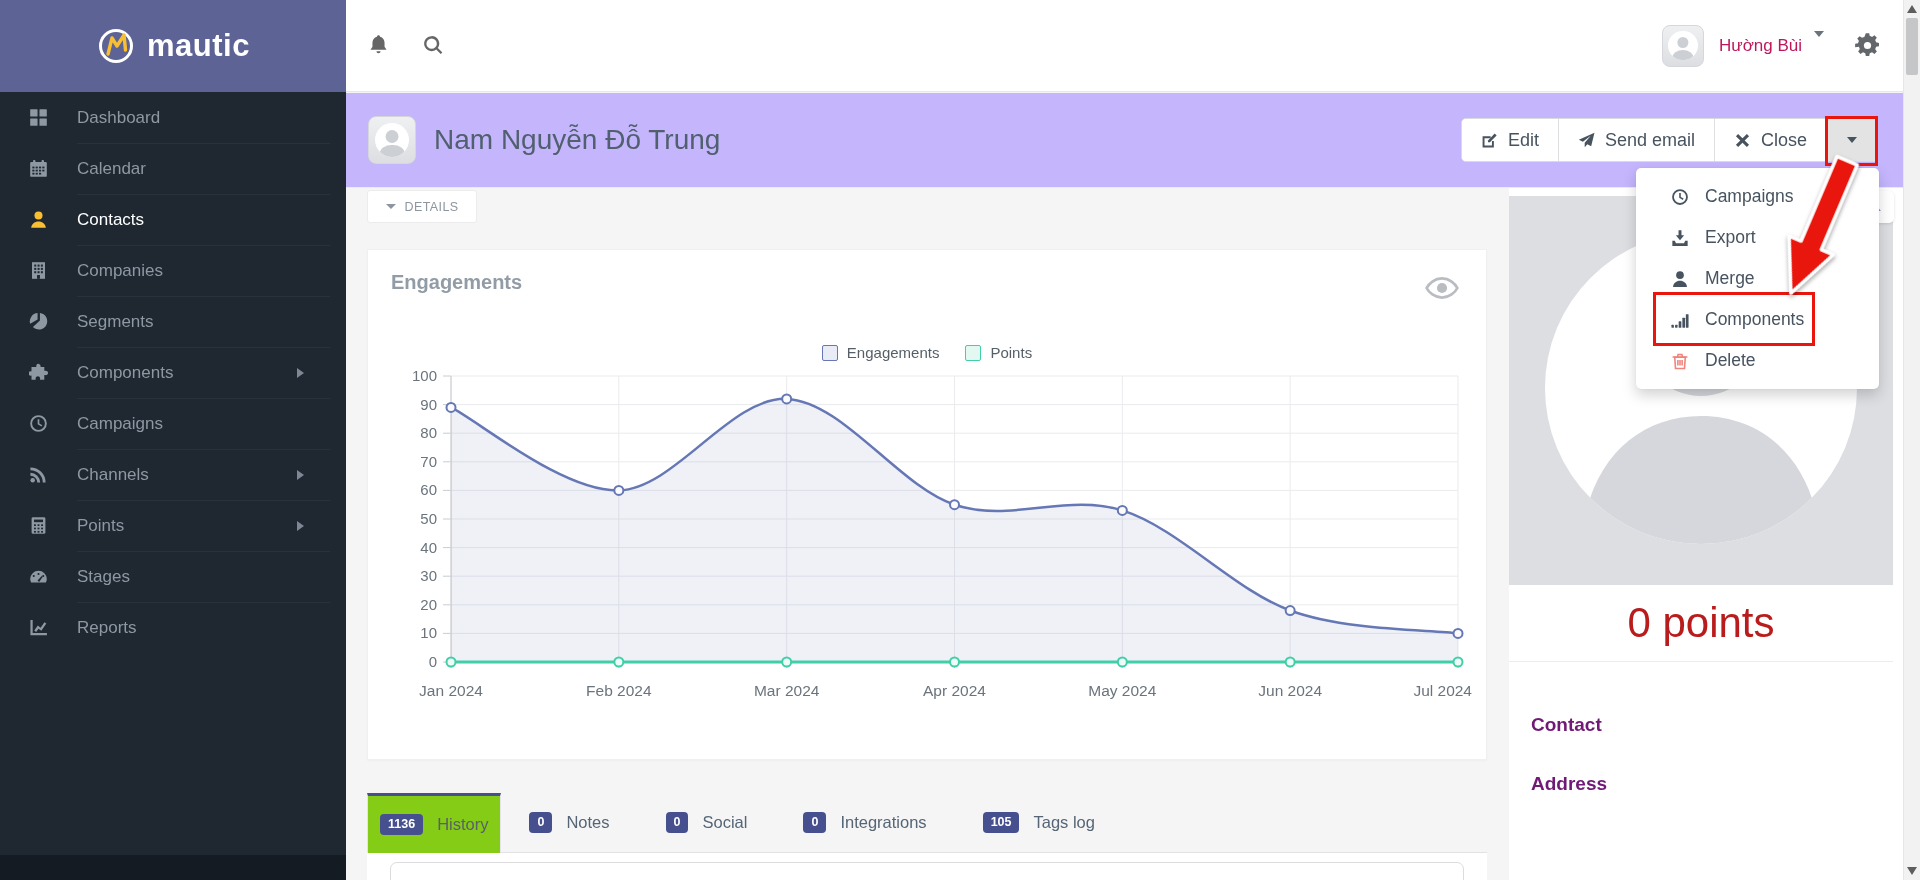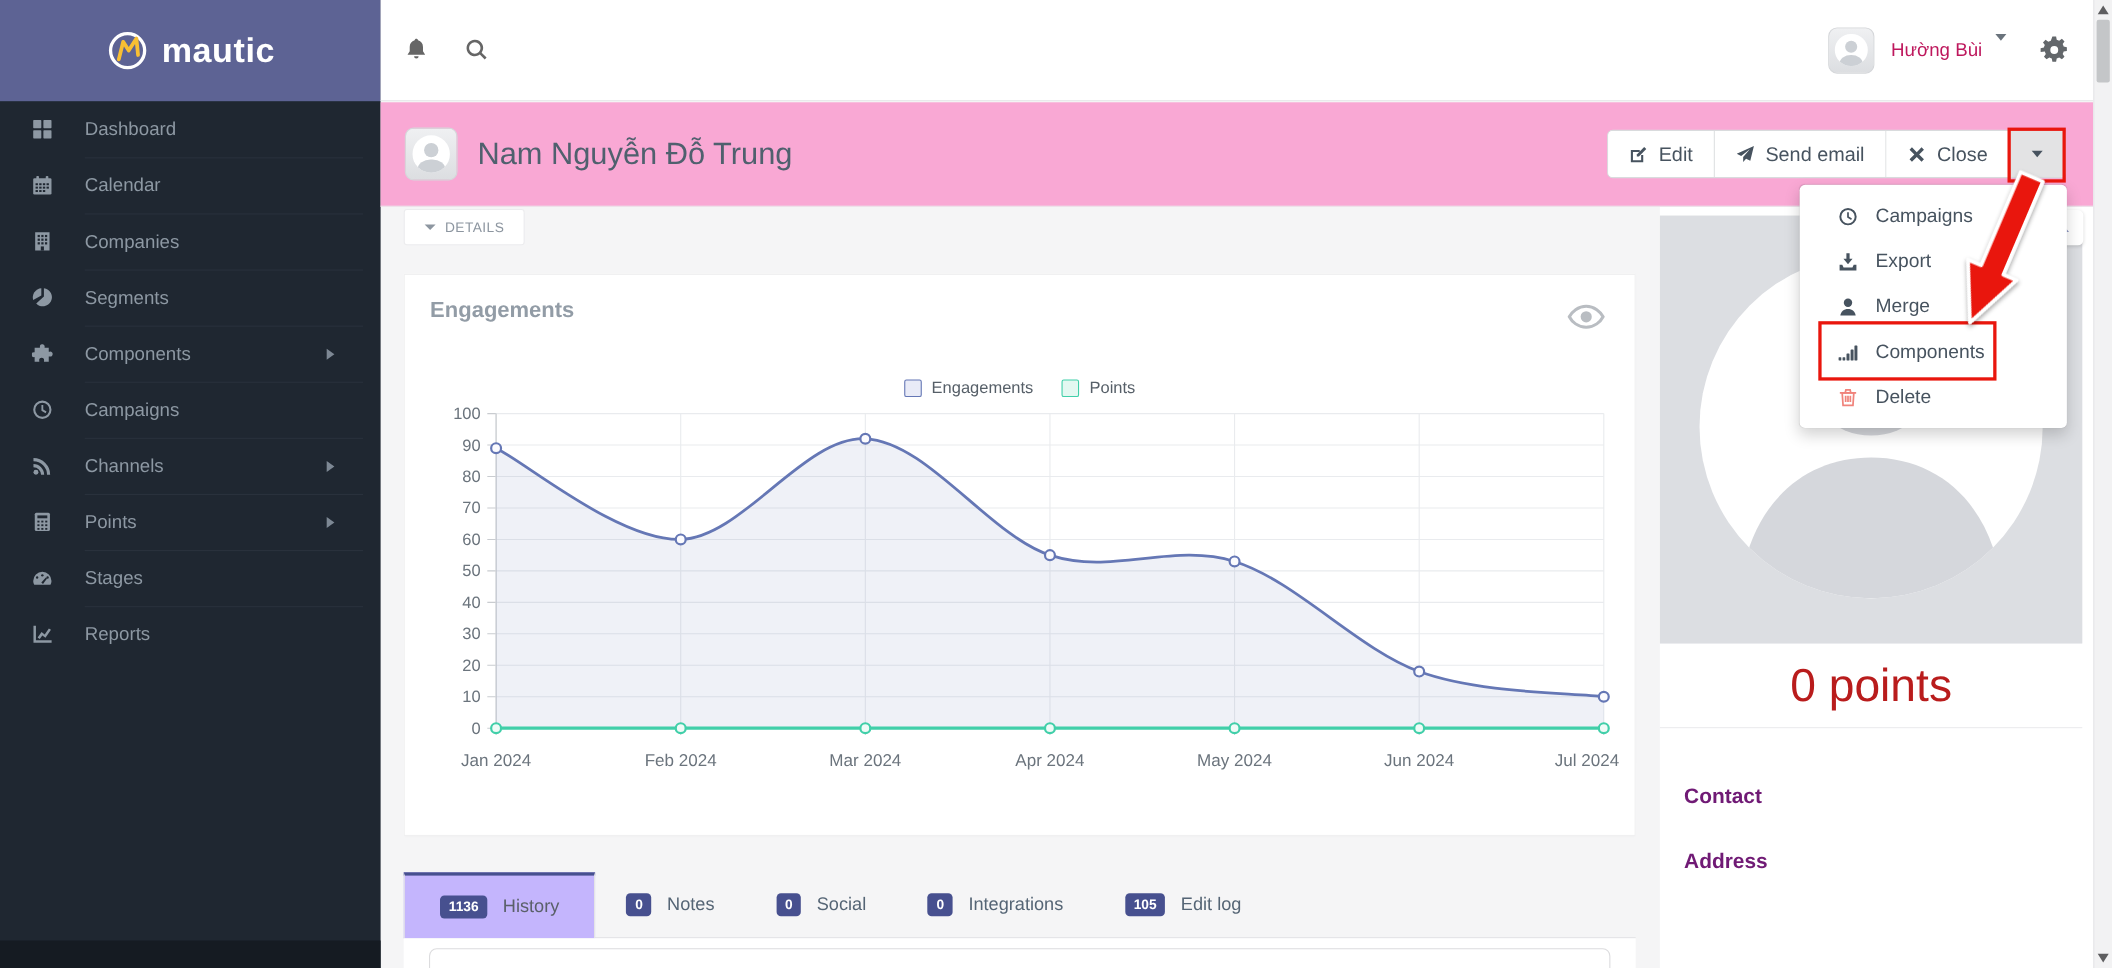--- a/index.html
+++ b/index.html
@@ -38,21 +38,21 @@
   .user-caret{margin-left:12px;cursor:pointer;}
   .tb-gear{margin-left:30px;color:#63676b;}
   .tb-gear svg{width:27px;height:27px;}
 
   .mini-avatar{position:absolute;inset:0;display:flex;align-items:center;justify-content:center;}
   .mini-avatar .circ{width:74%;height:74%;border-radius:50%;background:#fff;position:relative;overflow:hidden;}
   .mini-avatar .head{position:absolute;left:50%;top:22%;width:38%;height:38%;transform:translateX(-50%);border-radius:50%;background:#ccd0d5;}
   .mini-avatar .body{position:absolute;left:50%;top:64%;width:72%;height:52%;transform:translateX(-50%);border-radius:50%;background:#ccd0d5;}
 
   
-  .contact-header{position:absolute;left:346px;top:93px;width:1557px;height:95px;background:#f9a8d4;
+  .contact-header{position:absolute;left:346px;top:93px;width:1557px;height:95px;background:#c4b5fd;
                   border-bottom:1px solid #ebecee;display:flex;align-items:center;z-index:2;}
   .chdr-avatar{width:48px;height:48px;margin-left:22px;border-radius:8px;background:linear-gradient(#eff0f2,#dcdee1);
                border:1px solid #d5d7da;position:relative;overflow:hidden;flex:none;}
   .contact-name{font-size:28px;font-weight:400;color:#50606e;margin:0 0 0 18px;}
   .btn-group{margin-left:auto;margin-right:25px;display:flex;align-items:stretch;height:44px;
              border:1px solid #d9dbdd;border-radius:5px;background:#fff;overflow:hidden;}
   .hbtn{display:flex;align-items:center;gap:10px;padding:0 19px;font-size:18px;color:#47535f;background:#fff;
         border:none;border-right:1px solid #dcdee0;cursor:pointer;font-family:inherit;}
   .hbtn svg{width:17px;height:17px;}
   .caret-btn{width:50px;background:#e3e3e4;border:none;display:flex;align-items:center;justify-content:center;cursor:pointer;}
@@ -72,22 +72,22 @@
   .eye-btn svg{width:36px;height:26px;}
   .legend{position:absolute;left:0;top:94px;width:100%;display:flex;justify-content:center;gap:26px;z-index:2;}
   .legend-item{display:flex;align-items:center;gap:9px;font-size:15px;color:#565f68;cursor:pointer;}
   .swatch{width:16px;height:16px;border-radius:2px;}
   #chart-svg{position:absolute;left:0;top:0;}
 
   
   .tabs{position:absolute;left:367px;top:793px;width:1120px;height:60px;display:flex;align-items:stretch;
         border-bottom:1px solid #e1e2e4;z-index:1;}
   .tab{display:flex;align-items:center;gap:14px;padding:0 28px;font-size:16.5px;color:#556575;cursor:pointer;}
-  .tab.active{background:#c4b5fd;border-top:3px solid #47508f;border-left:1px solid #e4e4e6;border-right:1px solid #e4e4e6;
-              padding:0 32px;margin-bottom:-1px;color:#5a6069;}
+  .tab.active{background:#84cc16;border-top:3px solid #47508f;border-left:1px solid #e4e4e6;border-right:1px solid #e4e4e6;
+              padding:0 12px;margin-bottom:-1px;color:#5a6069;}
   .badge{background:#47508f;color:#fff;font-size:12.5px;font-weight:bold;padding:4px 8px;border-radius:4px;line-height:1;}
 
   .bottom-panel{position:absolute;left:367px;top:853px;width:1120px;height:27px;background:#fff;overflow:hidden;z-index:1;}
   .bottom-box{position:absolute;left:23px;right:23px;top:9px;height:40px;border:1px solid #dcdcde;border-radius:7px 7px 0 0;background:#fff;}
 
   
   .right-panel{position:absolute;left:1509px;top:178px;width:394px;height:702px;background:#fff;z-index:1;}
   .rp-image{position:absolute;left:0;top:18px;width:384px;height:389px;background:#dcdee2;overflow:hidden;}
   .rp-collapse{position:absolute;left:347px;top:13px;width:38px;height:32px;background:#fff;border-radius:5px;
                box-shadow:0 1px 3px rgba(0,0,0,.12);display:flex;align-items:center;justify-content:center;cursor:pointer;z-index:6;}
@@ -166,20 +166,30 @@
                 <rect x="2.8" y="11.6" width="1.8" height="1.5"></rect>
                 <rect x="5.6" y="11.6" width="1.8" height="1.5"></rect>
                 <rect x="8.4" y="11.6" width="1.8" height="1.5"></rect>
               </g>
             </svg>
           </span>
     <span class="nav-label">Calendar</span>
 
   </div>
 
+  <div class="nav-item active">
+    <span class="nav-icon">
+            <svg viewBox="0 0 16 16" fill="currentColor">
+              <circle cx="8" cy="4.6" r="3.4"></circle>
+              <path d="M1.8 15c.3-3.3 2.9-5.4 6.2-5.4s5.9 2.1 6.2 5.4z"></path>
+            </svg>
+          </span>
+    <span class="nav-label">Contacts</span>
+
+  </div>
 
   <div class="nav-item">
     <span class="nav-icon">
             <svg viewBox="0 0 16 16" fill="currentColor">
               <path d="M2.5 15V1h11v14z"></path>
               <g fill="#1f2731">
                 <rect x="4.4" y="3" width="1.7" height="1.7"></rect>
                 <rect x="7.2" y="3" width="1.7" height="1.7"></rect>
                 <rect x="10" y="3" width="1.7" height="1.7"></rect>
                 <rect x="4.4" y="5.8" width="1.7" height="1.7"></rect>
@@ -484,21 +494,21 @@
     <span>Social</span>
   </div>
 
   <div class="tab">
     <span class="badge">0</span>
     <span>Integrations</span>
   </div>
 
   <div class="tab">
     <span class="badge">105</span>
-    <span>Edit log</span>
+    <span>Tags log</span>
   </div>
 </div>
   <div class="bottom-panel">
     <div class="bottom-box"></div>
   </div>
 
   <aside class="right-panel">
     <div class="rp-image">
       <svg width="384" height="389" viewBox="0 0 384 389">
         <rect width="384" height="389" fill="#dcdee2"></rect>

